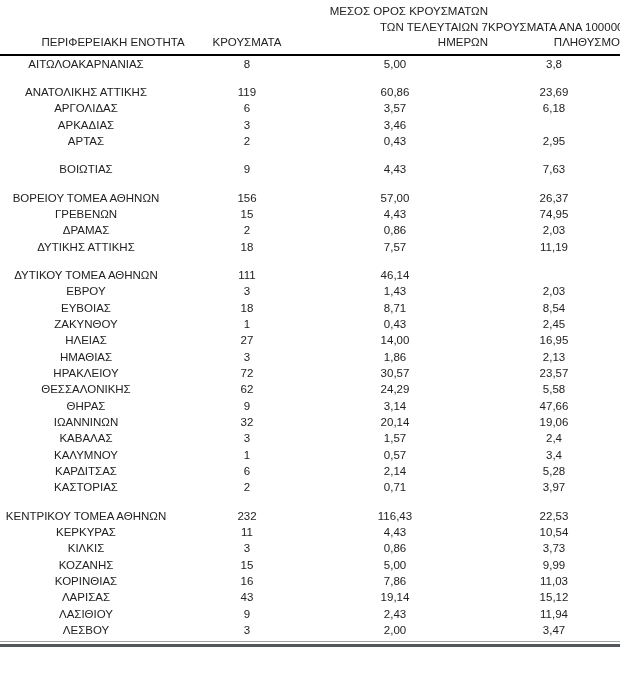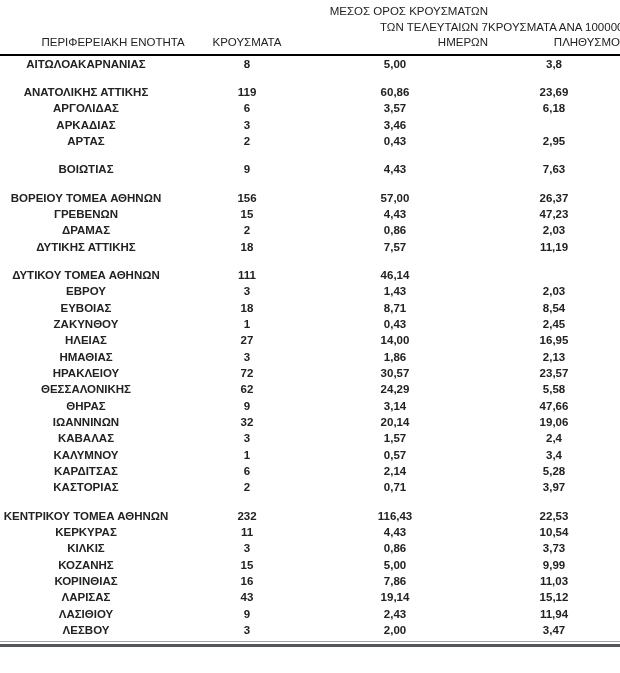--- a/index.html
+++ b/index.html
@@ -42,21 +42,20 @@
     text-align: right;
   }
   .tbody {
     font-size: 11.5px;
   }
   .row {
     display: grid;
     grid-template-columns: 192px 110px 186px 132px;
     height: 16.35px;
     line-height: 16.35px;
-    font-weight: bold;
   }
   .cell {
     text-align: center;
     white-space: nowrap;
     overflow: visible;
   }
   .cell.c-region { padding-right: 20px; }
   .cell.c-per100k { }
   .h-region { padding-right: 0; margin-left: 34px; }
   .group-gap {
@@ -140,21 +139,21 @@
         <div class="row">
           <div class="cell c-region">ΒΟΡΕΙΟΥ ΤΟΜΕΑ ΑΘΗΝΩΝ</div>
           <div class="cell c-cases">156</div>
           <div class="cell c-avg7">57,00</div>
           <div class="cell c-per100k">26,37</div>
         </div>
         <div class="row">
           <div class="cell c-region">ΓΡΕΒΕΝΩΝ</div>
           <div class="cell c-cases">15</div>
           <div class="cell c-avg7">4,43</div>
-          <div class="cell c-per100k">47,23</div>
+          <div class="cell c-per100k">74,95</div>
         </div>
         <div class="row">
           <div class="cell c-region">ΔΡΑΜΑΣ</div>
           <div class="cell c-cases">2</div>
           <div class="cell c-avg7">0,86</div>
           <div class="cell c-per100k">2,03</div>
         </div>
         <div class="row">
           <div class="cell c-region">ΔΥΤΙΚΗΣ ΑΤΤΙΚΗΣ</div>
           <div class="cell c-cases">18</div>

